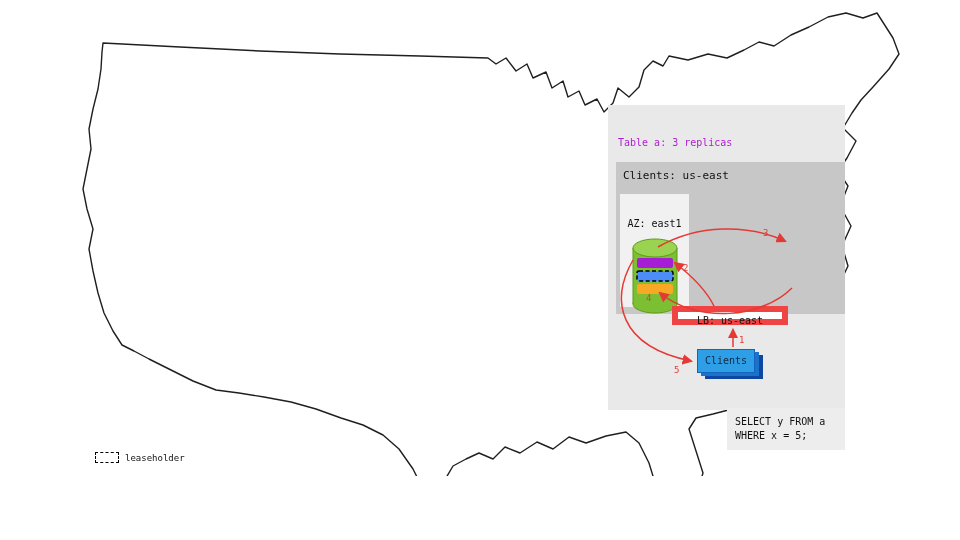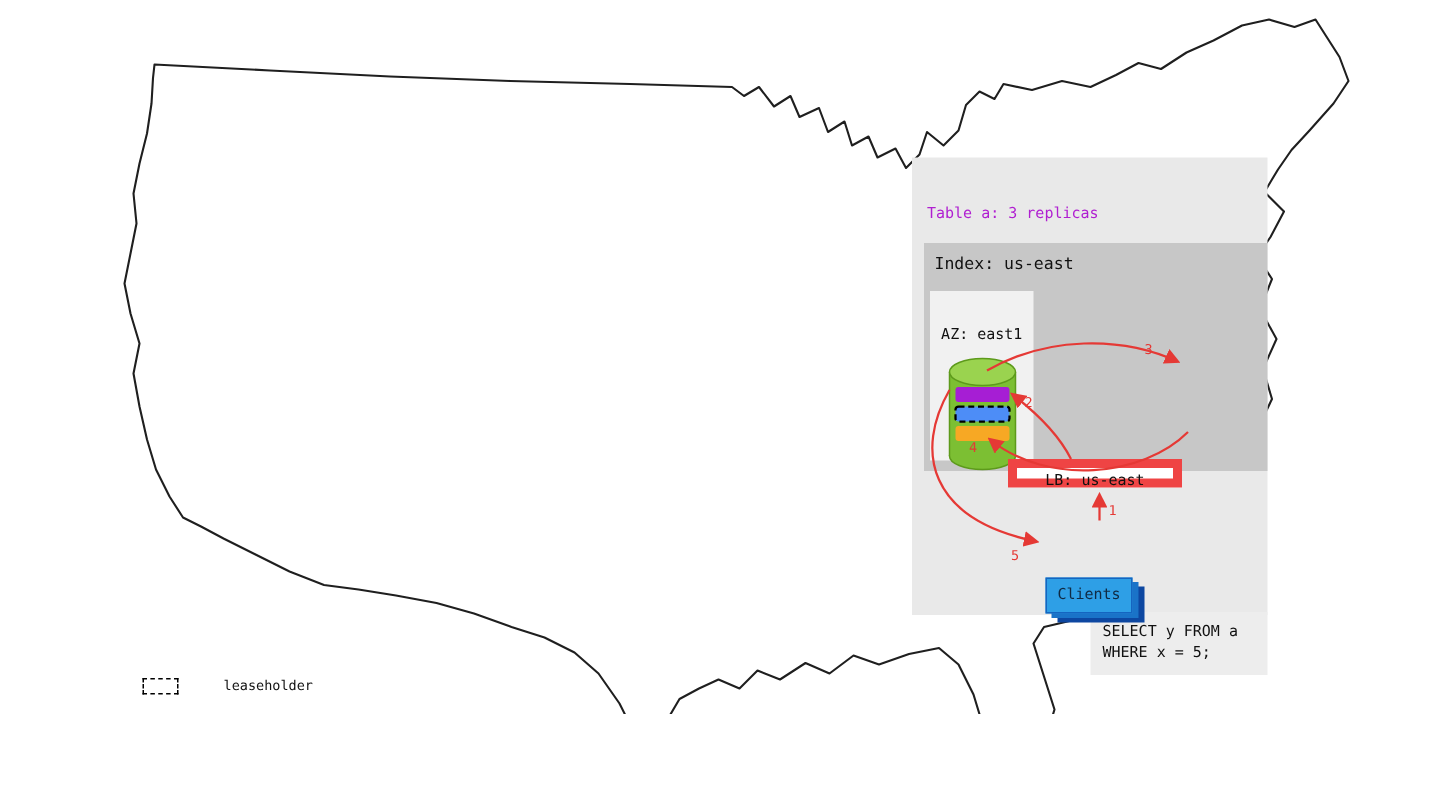--- a/index.html
+++ b/index.html
@@ -22,36 +22,36 @@
   .region-title{left:623px;top:169px;z-index:3;font-size:11px;color:#111;}
 
   .az-box{top:194px;width:69px;height:113px;background:#f1f1f1;z-index:3;}
   .az-box.e1{left:620px;} .az-box.e2{left:693px;} .az-box.e3{left:766px;}
   .az-label{display:block;text-align:center;margin-top:24px;font-size:10px;color:#111;}
   .cyl{display:block;margin:9px auto 0 auto;}
 
   .lb-box{left:672px;top:306px;width:116px;height:19px;background:#ffffff;border:6px solid #ef4444;
           z-index:4;font-size:10px;color:#111;text-align:center;line-height:18px;box-sizing:border-box;}
 
-  .clients-wrap{left:697px;top:349px;width:70px;height:34px;z-index:4;margin-top:36px;}
+  .clients-wrap{left:697px;top:349px;width:70px;height:34px;z-index:4;}
   .clients-sh2{position:absolute;left:8px;top:6px;width:58px;height:24px;background:#0d47a1;}
   .clients-sh1{position:absolute;left:4px;top:3px;width:58px;height:24px;background:#1a73c8;}
   .clients-front{position:absolute;left:0;top:0;width:58px;height:24px;background:#2e9fe6;
                  border:1px solid #1565c0;box-sizing:border-box;font-size:10px;color:#102a43;
                  text-align:center;line-height:22px;}
 
   #arrows-svg{position:absolute;left:0;top:0;z-index:5;pointer-events:none;}
   .step-num{font-family:"DejaVu Sans Mono", monospace;font-size:9px;fill:#e53935;}
 
   .sql-box{left:727px;top:408px;width:118px;height:42px;background:#ededed;z-index:2;
            font-size:10px;line-height:14px;color:#111;padding:7px 0 2px 8px;box-sizing:border-box;white-space:pre;}
 
   .lease-legend{left:95px;top:452px;z-index:2;display:flex;align-items:center;gap:6px;}
   .lease-swatch{width:22px;height:9px;border:1.5px dashed #000;background:transparent;}
-  .lease-label{font-size:9px;color:#111;margin-left:24px;}
+  .lease-label{font-size:9px;color:#111;}
 </style>
 </head>
 <body>
 
 <div class="stage">
 
   <svg id="map-svg" width="960" height="540" viewBox="0 0 960 540">
     <path d="M103,43 L180,47 L260,51 L340,54 L420,56 L488,58
          L496,64 L506,58 L516,71 L527,64 L533,78 L546,72 L552,88 L563,81 L568,97 L579,91
          L585,105 L597,99 L604,112 L613,103 L618,88 L629,97 L639,87 L644,70 L653,61 L663,66 L669,56
@@ -70,21 +70,21 @@
 
   <div class="abs panel-bg"></div>
 
   <div class="abs legend">
     <div class="row-a">Table a: 3 replicas</div>
     <div class="row-i">Index a: 3 replicas</div>
     <div class="row-b">Table b: 3 replicas</div>
   </div>
 
   <div class="abs region-box"></div>
-  <div class="abs region-title">Index: us-east</div>
+  <div class="abs region-title">Clients: us-east</div>
 
   <div class="abs az-box e1">
     <span class="az-label">AZ: east1</span>
     <svg class="cyl" width="46" height="76" viewBox="0 0 46 76">
       <ellipse cx="23" cy="66" rx="22" ry="9" fill="#7cbf33" stroke="#5d9a1b" stroke-width="1"></ellipse>
       <rect x="1" y="10" width="44" height="56" fill="#7cbf33"></rect>
       <line x1="1" y1="10" x2="1" y2="66" stroke="#5d9a1b" stroke-width="1"></line>
       <line x1="45" y1="10" x2="45" y2="66" stroke="#5d9a1b" stroke-width="1"></line>
       <ellipse cx="23" cy="10" rx="22" ry="9" fill="#9ad34f" stroke="#5d9a1b" stroke-width="1"></ellipse>
       <rect x="5" y="20" width="36" height="10" rx="2" fill="#a61ed4"></rect>

